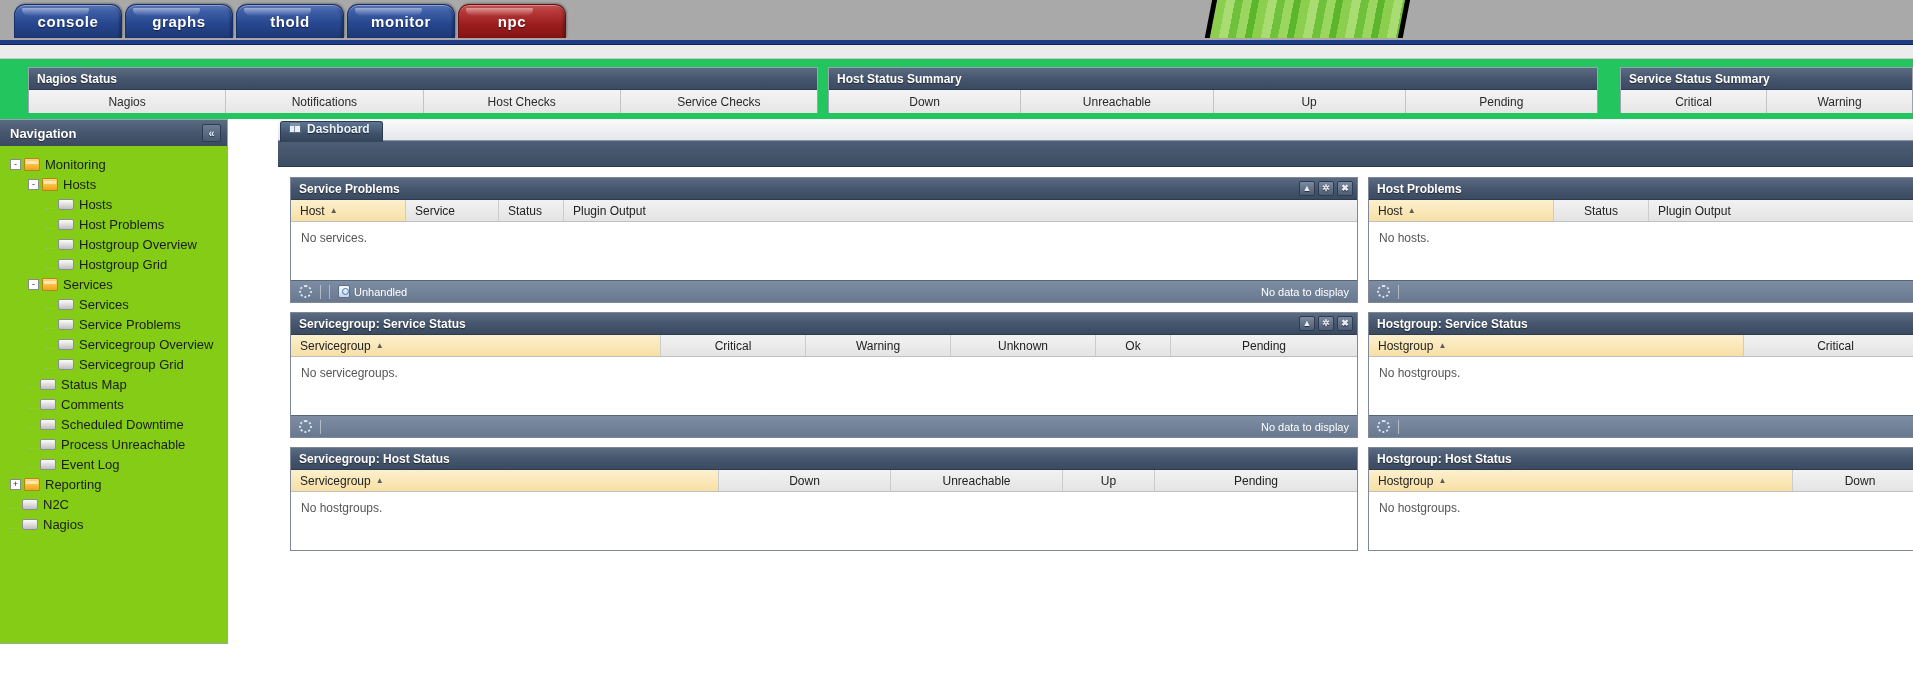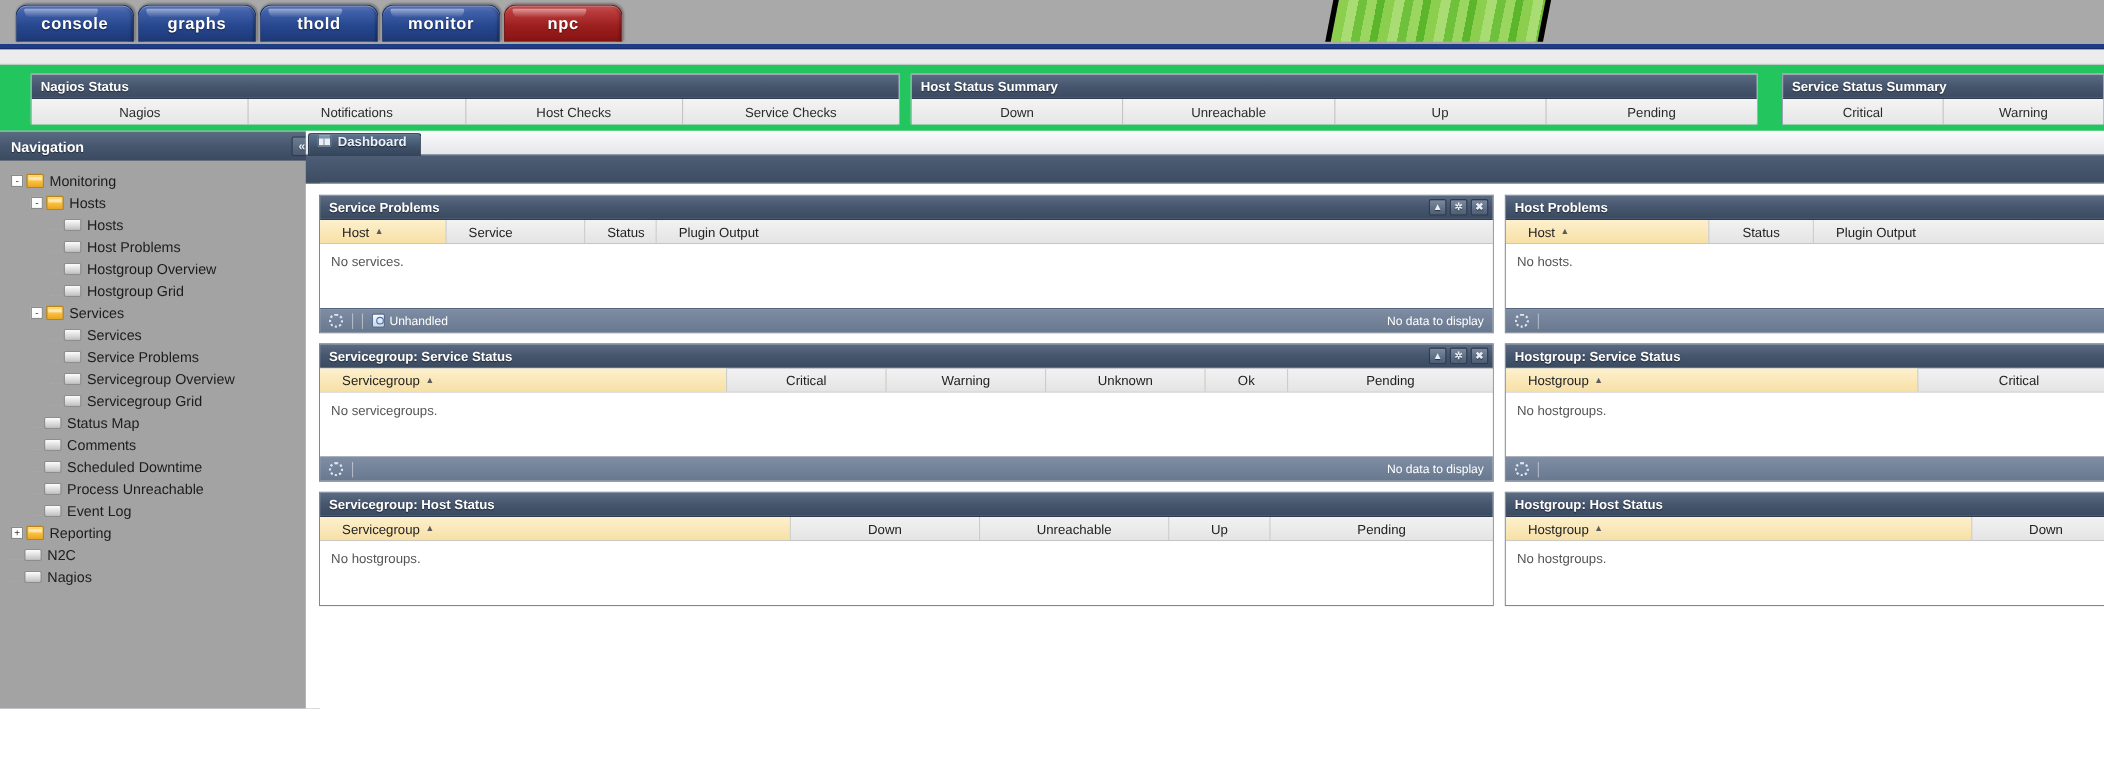--- a/index.html
+++ b/index.html
@@ -140,24 +140,24 @@
   #main {
     position: relative;
     height: 525px;
     background: #fff;
   }
 
   
   #sidebar {
     position: absolute;
     left: 0; top: 0;
-    width: 291px; height: 525px;
+    width: 228px; height: 525px;
     border: 1px solid #9aa3b0;
     border-left: none;
-    background: #a3a3a3;
+    background: #84cc16;
   }
   #sidebar-header {
     height: 26px;
     background: linear-gradient(180deg,#5b6b82 0%,#46566e 50%,#3b4a60 100%);
     color: #fff;
     font-weight: bold;
     font-size: 13px;
     display: flex;
     align-items: center;
     padding-left: 10px;
@@ -330,21 +330,21 @@
     height: 22px;
     background: linear-gradient(180deg,#f2f2f2 0%,#e4e4e4 100%);
     border-bottom: 1px solid #c0c0c0;
     font-size: 12px;
     color: #222;
   }
   .thead .th {
     display: flex;
     align-items: center;
     border-right: 1px solid #cccccc;
-    padding: 0 20px;
+    padding: 0 9px;
     cursor: pointer;
     white-space: nowrap;
   }
   .thead .th:last-child { border-right: none; }
   .thead .th.sorted {
     background: linear-gradient(180deg,#fdf0cd 0%,#f7e0a6 100%);
   }
   .th.c { justify-content: center; }
   .sort-caret {
     margin-left: 5px;
@@ -590,21 +590,21 @@
                 <div class="pbtn">▲</div>
                 <div class="pbtn">✲</div>
                 <div class="pbtn">✖</div>
               </div>
             </div>
             <div class="thead">
               <div class="th sorted" style="width: 115px; flex: 0 0 auto;">
                 <span>Host</span>
                 <span class="sort-caret">▲</span>
               </div>
-              <div class="th" style="width: 126px; flex: 0 0 auto;">
+              <div class="th" style="width: 93px; flex: 0 0 auto;">
                 <span>Service</span>
               </div>
               <div class="th" style="width: 65px; flex: 0 0 auto;">
                 <span>Status</span>
               </div>
               <div class="th" style="width: 708px; flex: 1 1 auto;">
                 <span>Plugin Output</span>
               </div>
             </div>
             <div class="empty-row" style="height: 58px;">No services.</div>

